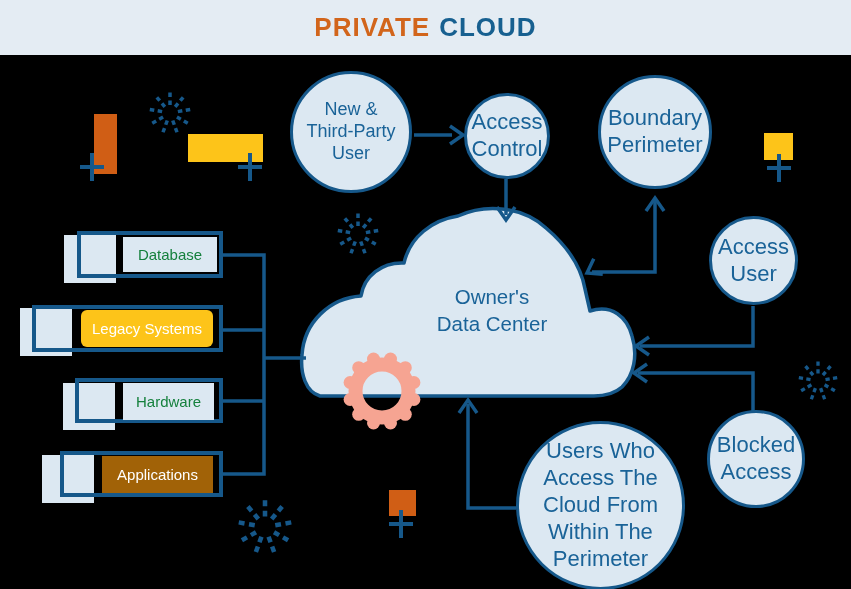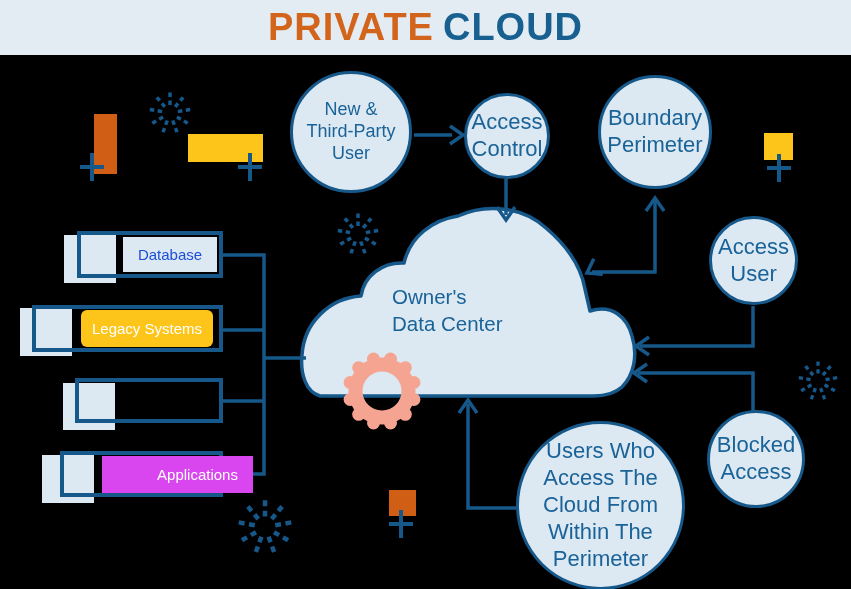--- a/index.html
+++ b/index.html
@@ -5,44 +5,44 @@
   html,body{margin:0;padding:0;background:#000;}
   .stage{
     position:relative; width:851px; height:589px; overflow:hidden;
     background:#000;
     font-family:"Liberation Sans", sans-serif;
   }
   .abs{position:absolute;}
   .header{
     position:absolute; left:0; top:0; width:851px; height:55px;
     background:#e4ecf3; display:flex; align-items:center; justify-content:center;
-    font-size:38px; font-weight:600; letter-spacing:1px;
+    font-size:26px; font-weight:600; letter-spacing:1px;
   }
   .title-accent{color:#d2651b; margin-right:9px;}
   .title-rest{color:#176090;}
   svg.overlay{position:absolute; left:0; top:0;}
   .circle-node{
     position:absolute; box-sizing:border-box; border-radius:50%;
     background:#dce8f2; border:3px solid #16588a; color:#1a6398;
     display:flex; align-items:center; justify-content:center;
     text-align:center; white-space:pre-line; line-height:1.22; font-size:22px;
   }
   .cloud-label{
-    position:absolute; text-align:left; color:#1a6398;
+    position:absolute; text-align:center; color:#1a6398;
     white-space:pre-line; line-height:1.3; font-size:20.5px;
   }
   .row-square{position:absolute; background:#dce8f2;}
   .row-rect{position:absolute; box-sizing:border-box; border:4px solid #16588a; background:transparent;}
   .row-label{
     position:absolute; display:flex; align-items:center; justify-content:center;
     font-size:15px; text-align:center;
   }
-  .variant-light{background:#dce8f2; color:#1d4ed8;}
+  .variant-light{background:#dce8f2; color:#15803d;}
   .variant-yellow{background:#fdc419; color:#ffffff;}
-  .variant-orange{background:#d946ef; color:#ffffff;padding-left:40px;}
+  .variant-orange{background:#a16207; color:#ffffff;}
   .bar-orange{background:#d05e15;}
   .bar-yellow{background:#fdc419;}
 </style>
 </head>
 <body>
 
 <div class="stage">
 
   <div class="header">
     <span class="title-accent">PRIVATE</span>
@@ -162,18 +162,19 @@
   <div class="row-square" style="left:64px; top:235px; width:52px; height:48px;"></div>
   <div class="row-rect" style="left:77px; top:231px; width:146px; height:47px;"></div>
   <div class="row-label variant-light" style="left:123px; top:237px; width:94px; height:35px;">Database</div>
 
   <div class="row-square" style="left:20px; top:308px; width:52px; height:48px;"></div>
   <div class="row-rect" style="left:32px; top:305px; width:191px; height:47px;"></div>
   <div class="row-label variant-yellow" style="left:81px; top:310px; width:132px; height:37px;border-radius:6px;">Legacy Systems</div>
 
   <div class="row-square" style="left:63px; top:383px; width:52px; height:47px;"></div>
   <div class="row-rect" style="left:75px; top:378px; width:148px; height:45px;"></div>
+  <div class="row-label variant-light" style="left:123px; top:383px; width:91px; height:37px;">Hardware</div>
 
   <div class="row-square" style="left:42px; top:455px; width:52px; height:48px;"></div>
   <div class="row-rect" style="left:60px; top:451px; width:163px; height:46px;"></div>
   <div class="row-label variant-orange" style="left:102px; top:456px; width:111px; height:37px;">Applications</div>
 
 </div>
 
 </body></html>

